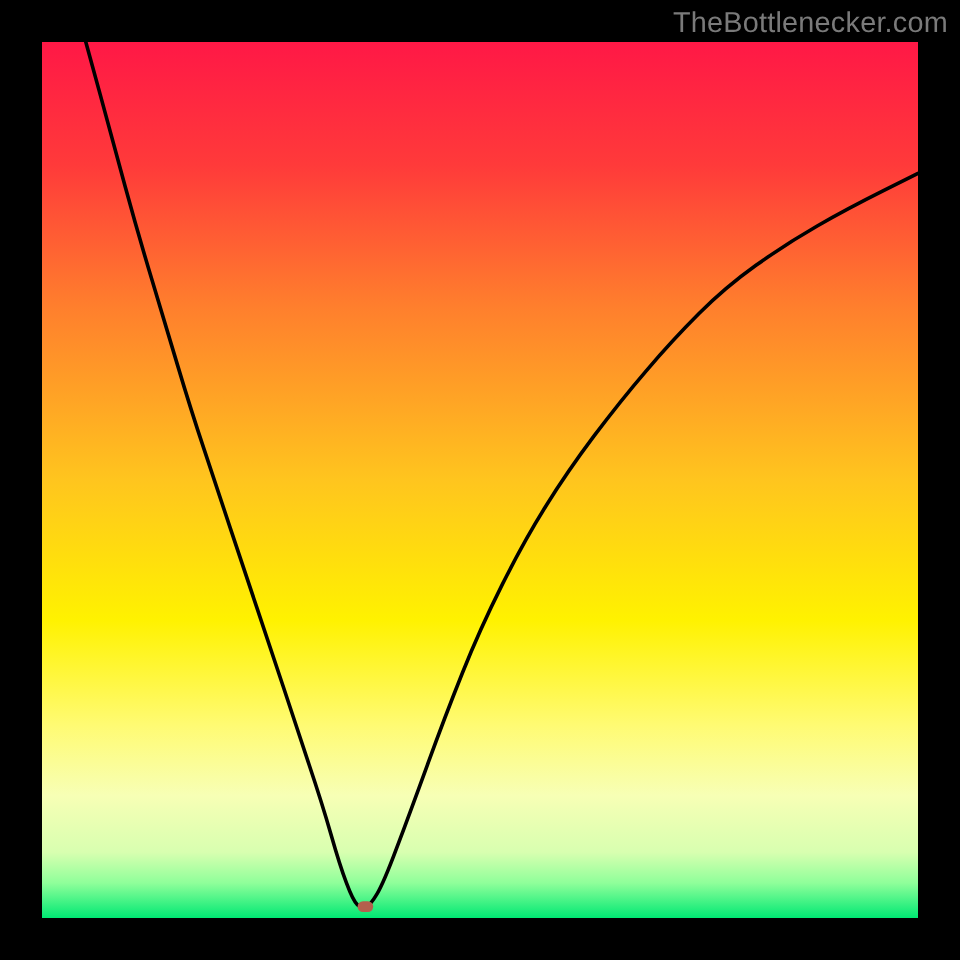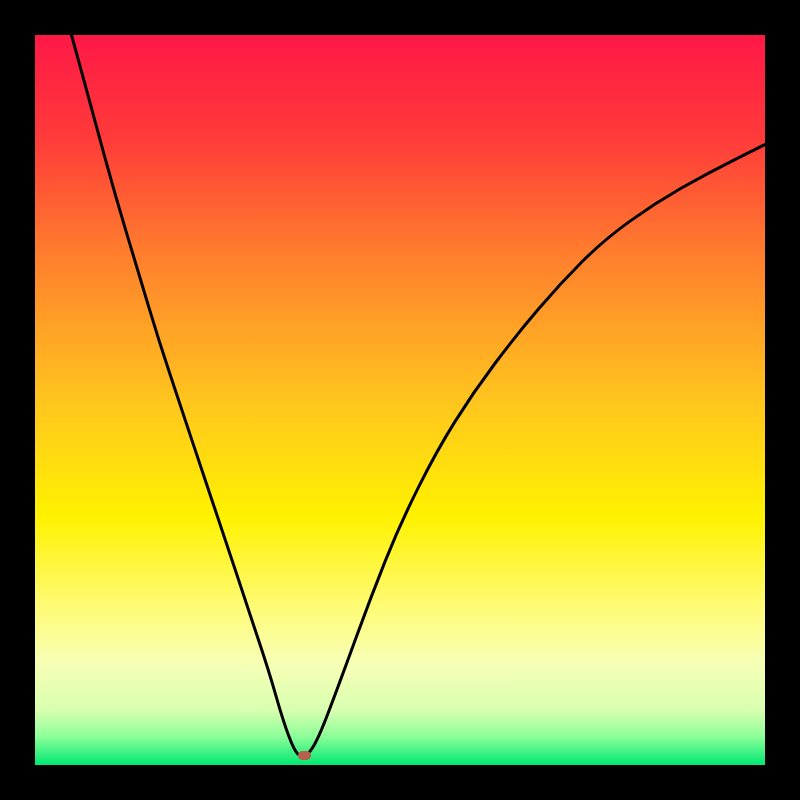--- a/index.html
+++ b/index.html
@@ -56,13 +56,14 @@
 
 <div class="frame">
 
   <div class="plot-area" id="plot-area" style="background: linear-gradient(rgb(255, 24, 70) 0%, rgb(255, 58, 58) 14%, rgb(255, 126, 45) 30%, rgb(255, 197, 30) 50%, rgb(255, 242, 0) 66%, rgb(255, 251, 115) 78%, rgb(247, 255, 181) 86%, rgb(216, 255, 176) 92.5%, rgb(143, 255, 154) 96%, rgb(0, 232, 115) 100%);">
     <svg class="curve" id="curve-svg" viewBox="0 0 730 730" preserveAspectRatio="none">
       <path id="curve-path" fill="none" stroke="#000" stroke-width="3" stroke-linejoin="round" stroke-linecap="round" d="M 36.5 0.0 Q 36.5 0.0 47.5 40.1 Q 58.4 80.3 69.3 120.4 Q 80.3 160.6 91.3 197.1 Q 102.2 233.6 113.2 270.1 Q 124.1 306.6 135.1 339.5 Q 146.0 372.3 156.9 405.1 Q 167.9 438.0 178.9 470.9 Q 189.8 503.7 200.8 536.5 Q 211.7 569.4 222.6 602.3 Q 233.6 635.1 240.9 660.6 Q 248.2 686.2 253.7 700.8 Q 259.1 715.4 262.8 719.0 Q 266.4 722.7 270.1 720.9 Q 273.8 719.0 279.2 709.9 Q 284.7 700.8 295.6 671.6 Q 306.6 642.4 321.2 602.3 Q 335.8 562.1 350.4 525.6 Q 365.0 489.1 383.3 452.6 Q 401.5 416.1 419.8 386.9 Q 438.0 357.7 459.9 328.5 Q 481.8 299.3 503.7 273.8 Q 525.6 248.2 547.5 226.3 Q 569.4 204.4 595.0 186.1 Q 620.5 167.9 646.0 153.3 Q 671.6 138.7 700.8 124.1 T 730.0 109.5"></path>
     </svg>
     <div class="marker" id="marker" style="left: 262.64px; top: 715.78px; background: rgb(180, 96, 77);"></div>
   </div>
 
+  <div class="attribution">TheBottlenecker.com</div>
 </div>
 
 </body></html>

